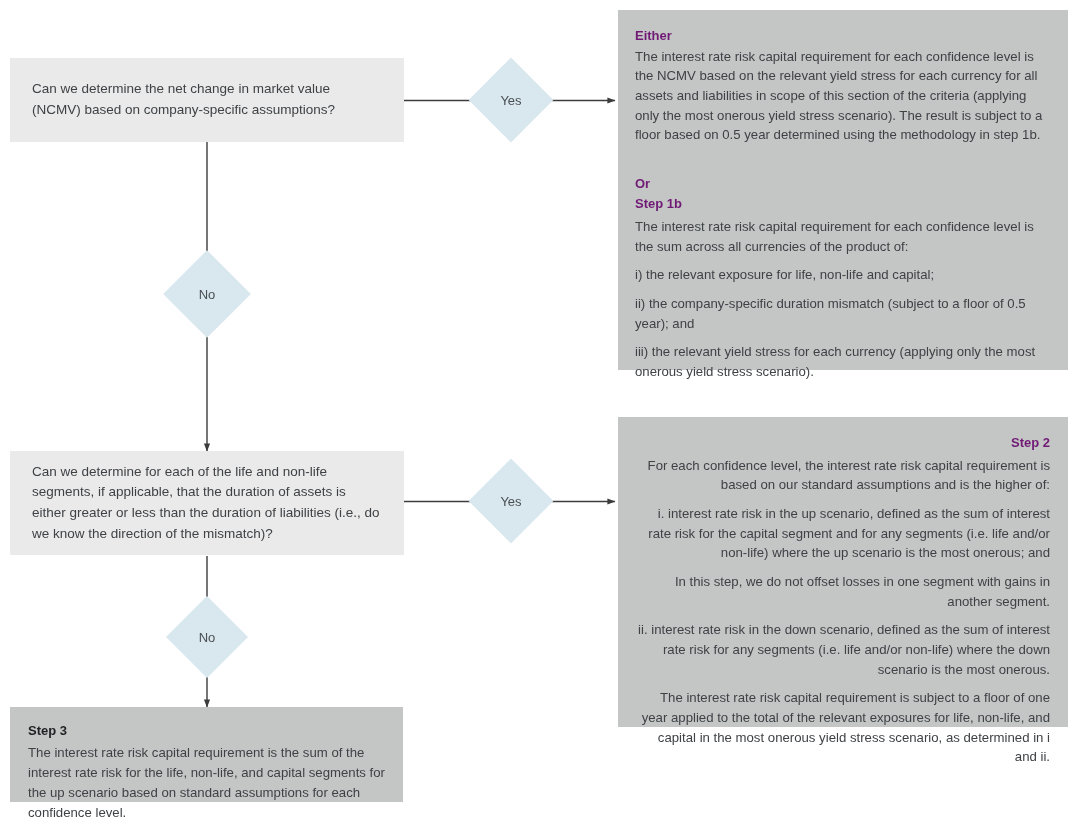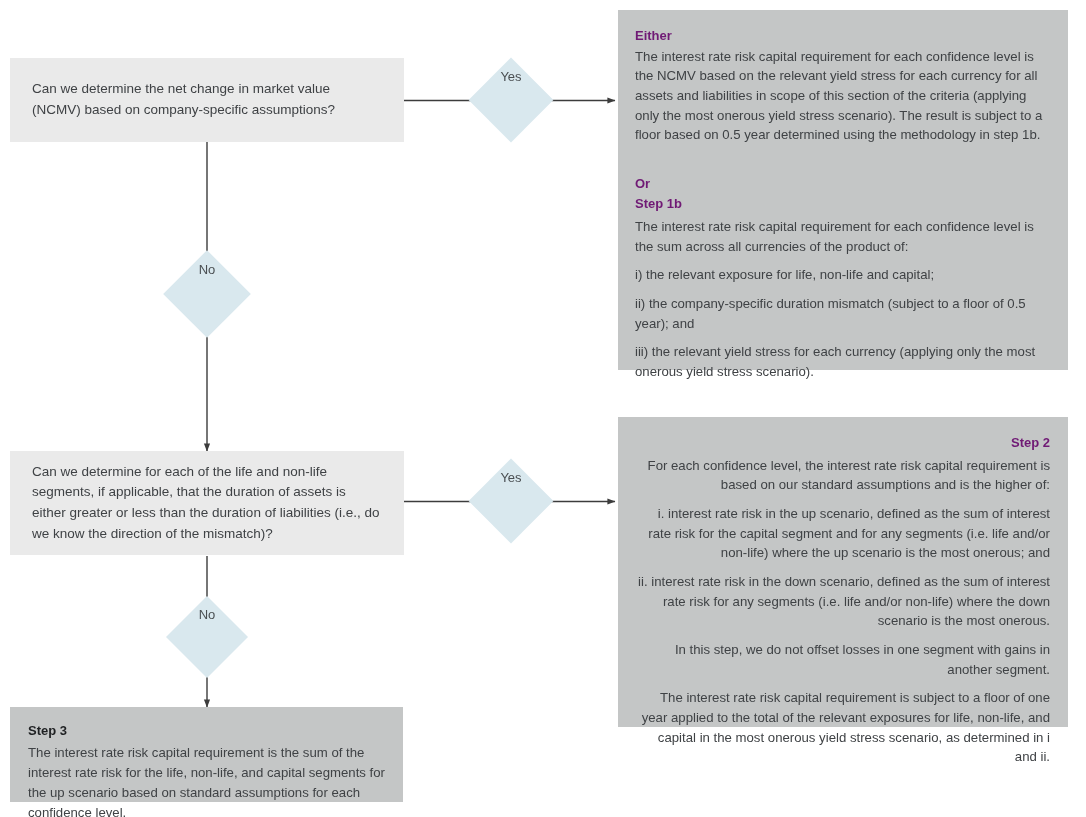--- a/index.html
+++ b/index.html
@@ -95,20 +95,21 @@
     font-size: 13.2px;
     line-height: 1.52;
     color: #3f4245;
     margin: 0;
   }
 
   
   .diamond {
     position: absolute;
     display: flex;
+    align-items: center;
     justify-content: center;
   }
   .diamond .dshape {
     position: absolute;
     left: 0;
     top: 0;
     width: 100%;
     height: 100%;
     background: #d9e8ee;
     transform: rotate(45deg);
@@ -189,22 +190,22 @@
 
   <div class="diamond" style="left:178px; top:608px; width:58px; height:58px;">
     <span class="dshape"></span>
     <span class="dlabel">No</span>
   </div>
 
   <div class="panel" style="left:618px; top:417px; width:450px; height:310px;text-align:right;">
     <div class="p-strong tight">Step 2</div>
     <div class="p-para">For each confidence level, the interest rate risk capital requirement is based on our standard assumptions and is the higher of:</div>
     <div class="p-para">i. interest rate risk in the up scenario, defined as the sum of interest rate risk for the capital segment and for any segments (i.e. life and/or non-life) where the up scenario is the most onerous; and</div>
+    <div class="p-para">In this step, we do not offset losses in one segment with gains in another segment.</div>
     <div class="p-para">ii. interest rate risk in the down scenario, defined as the sum of interest rate risk for any segments (i.e. life and/or non-life) where the down scenario is the most onerous.</div>
-    <div class="p-para">In this step, we do not offset losses in one segment with gains in another segment.</div>
     <div class="p-para last">The interest rate risk capital requirement is subject to a floor of one year applied to the total of the relevant exposures for life, non-life, and capital in the most onerous yield stress scenario, as determined in i and ii.</div>
   </div>
 
   <div class="stepbox" style="left:10px; top:707px; width:393px; height:95px;">
     <div class="s-strong">Step 3</div>
     <div class="s-para">The interest rate risk capital requirement is the sum of the interest rate risk for the life, non-life, and capital segments for the up scenario based on standard assumptions for each confidence level.</div>
   </div>
 
 </div>
 

